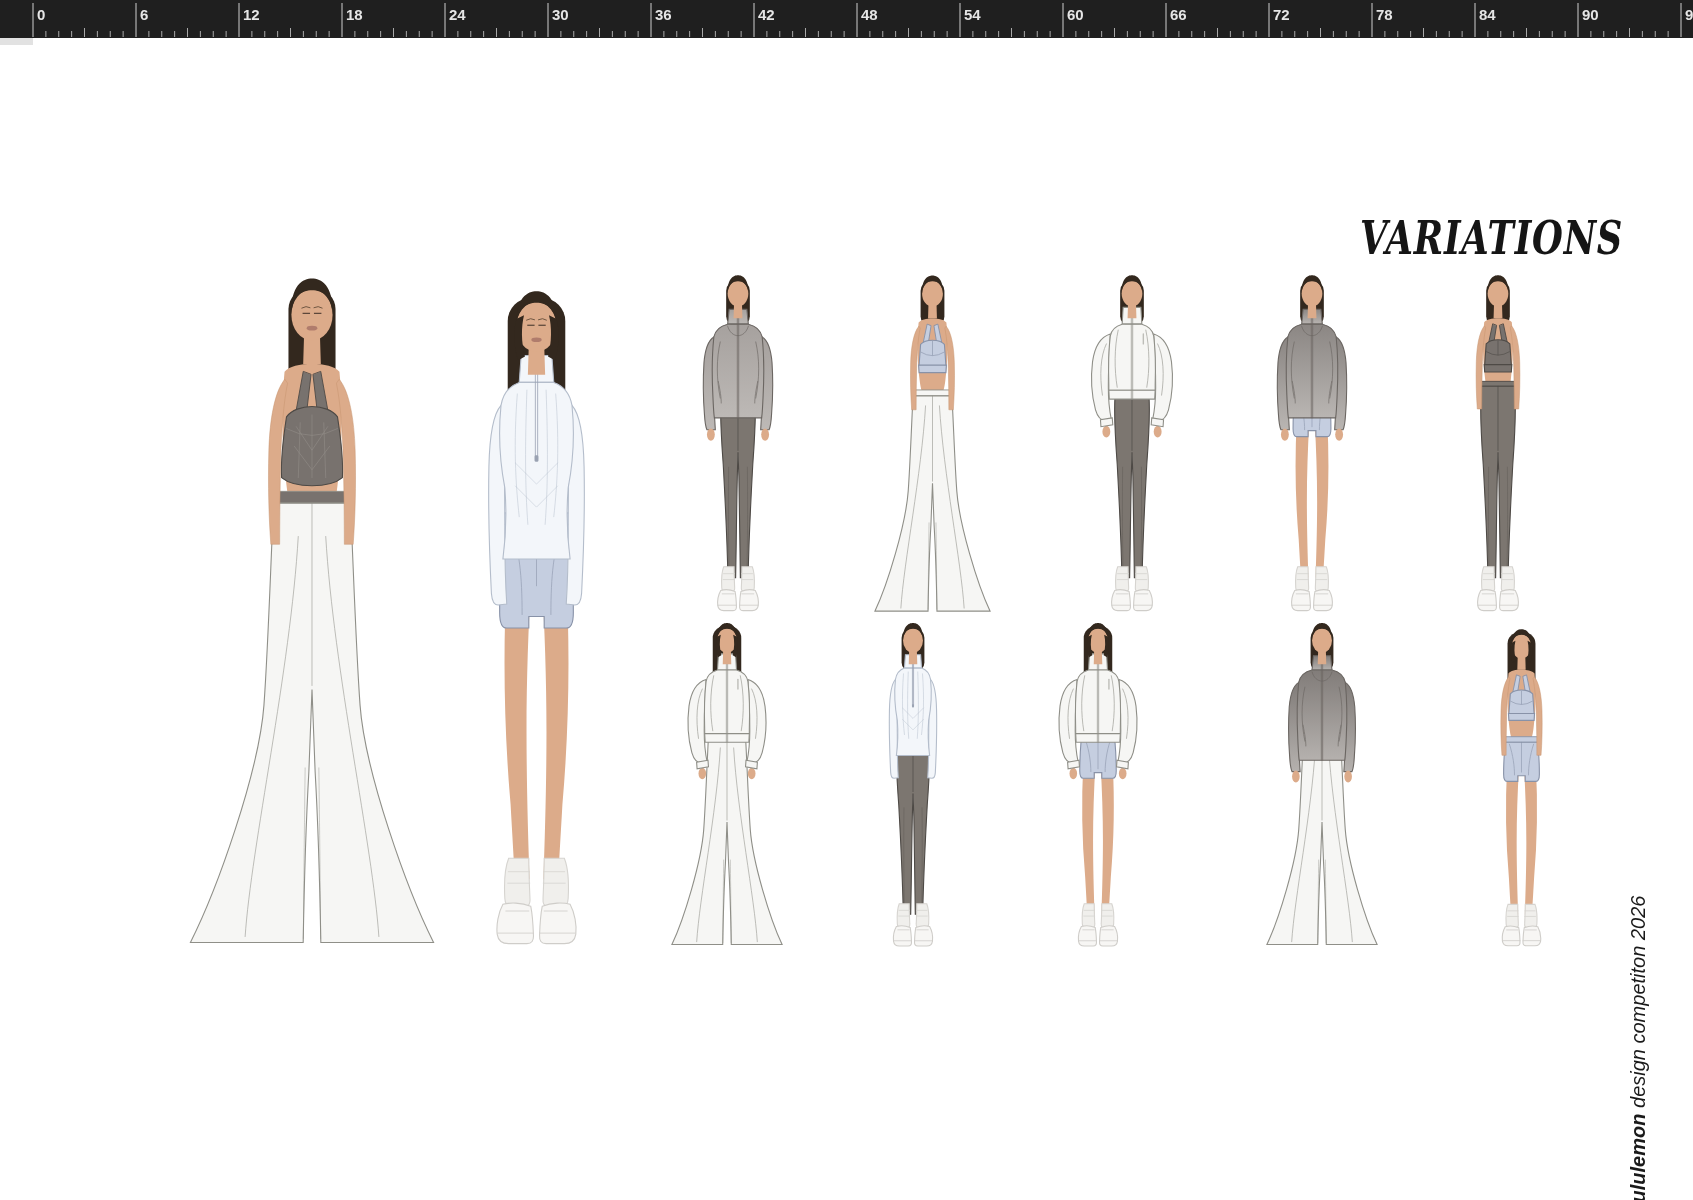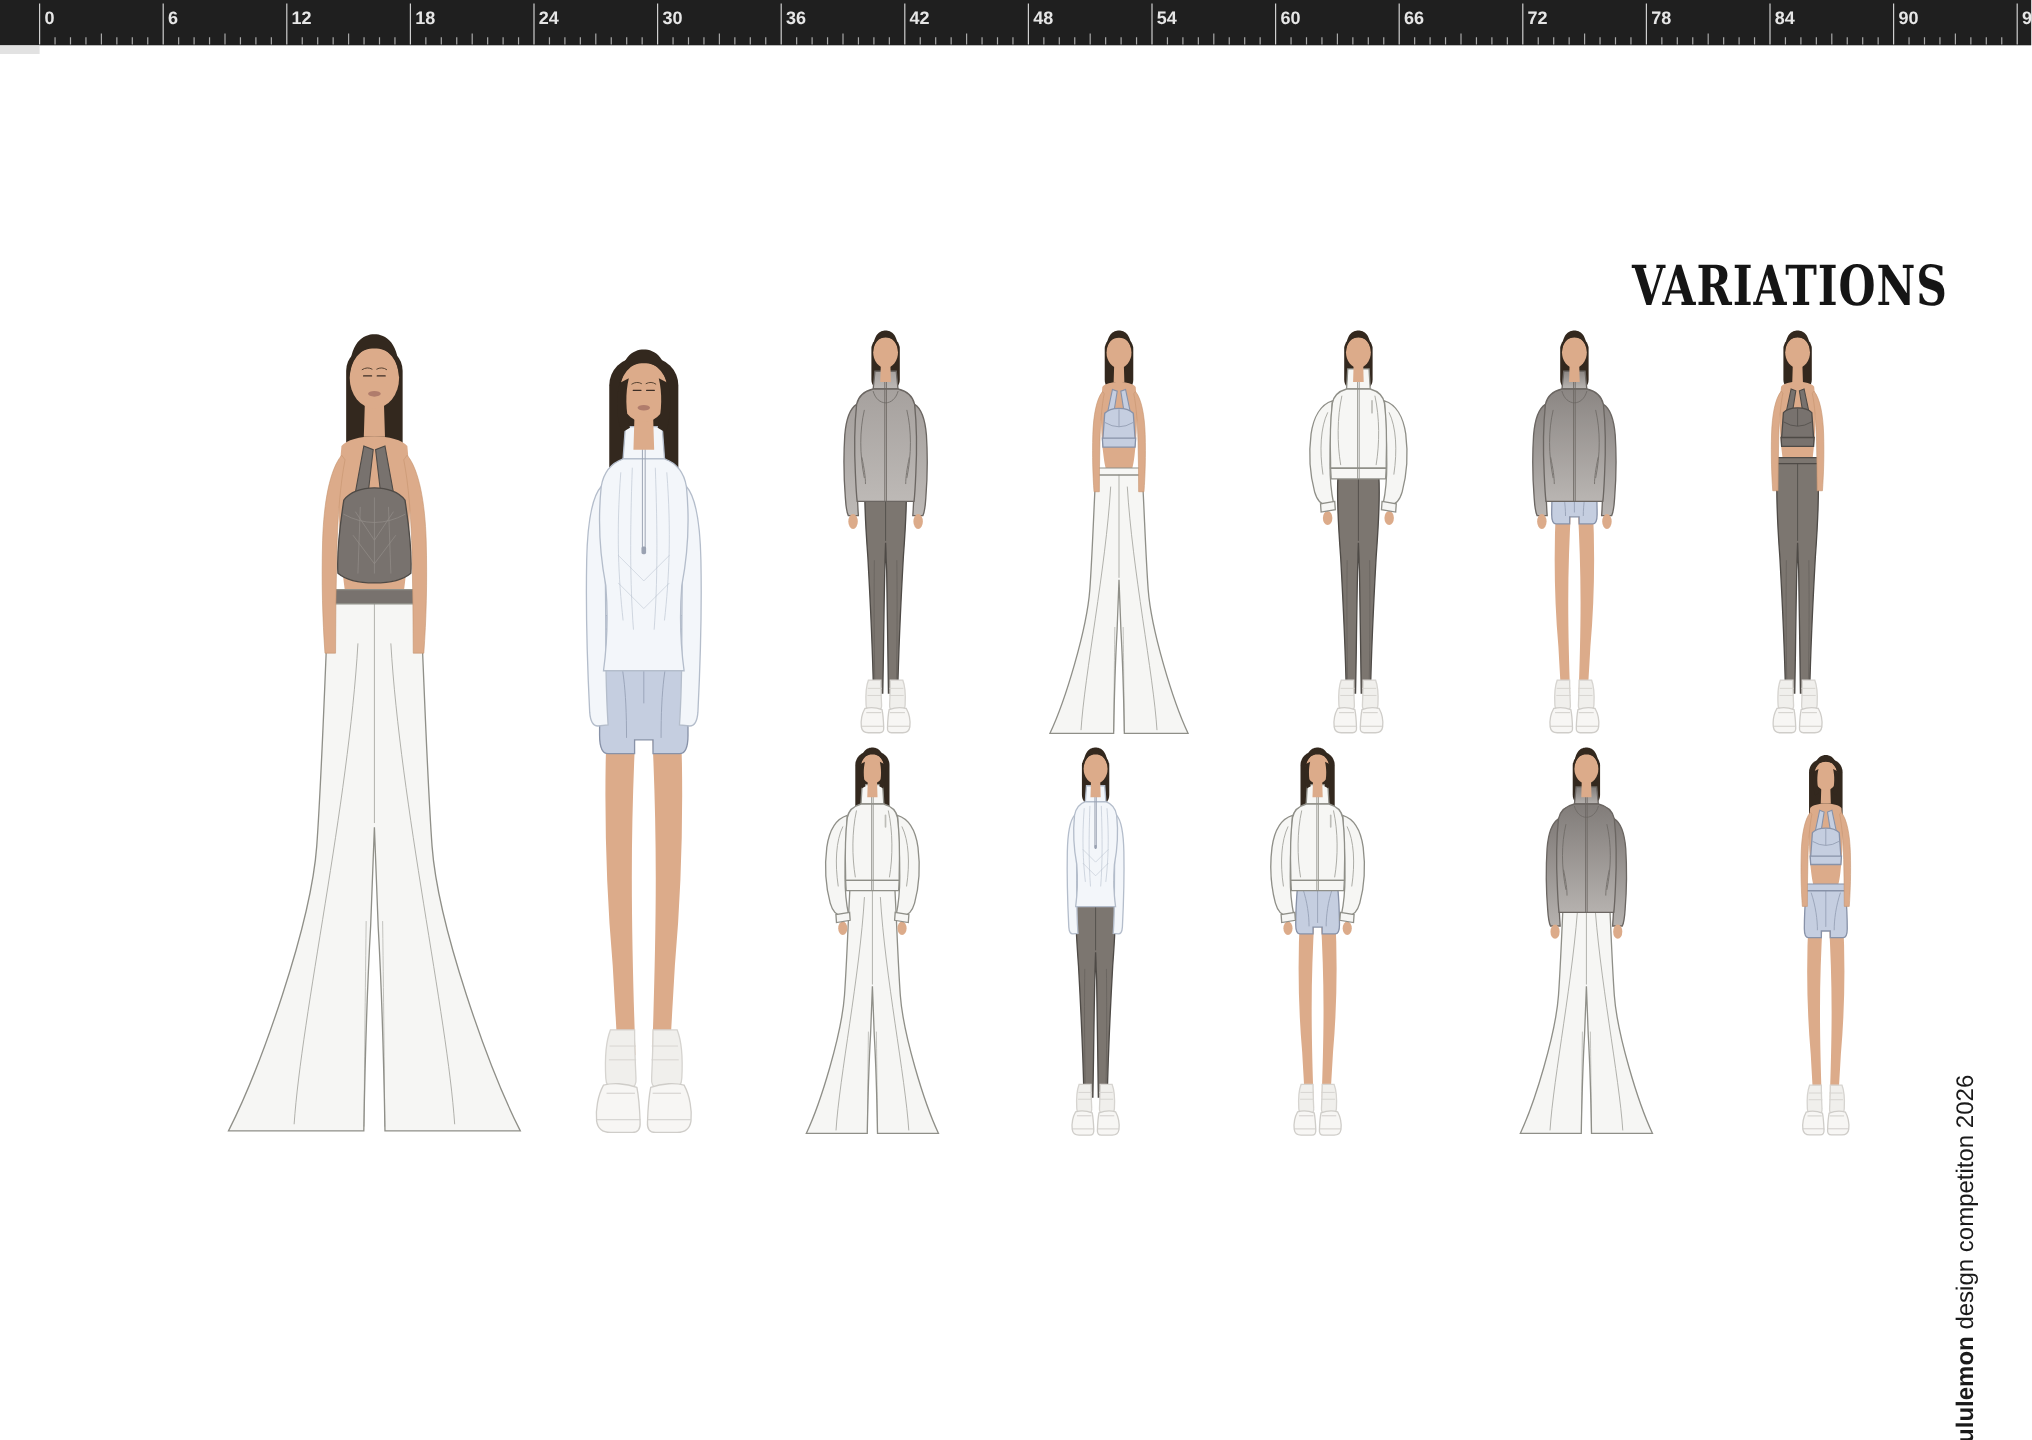--- a/index.html
+++ b/index.html
@@ -3,21 +3,21 @@
 <meta charset="utf-8">
 <style>
   html,body{margin:0;padding:0;background:#fff;}
   #stage{position:relative;width:1693px;height:1200px;background:#ffffff;overflow:hidden;
          font-family:"Liberation Sans",sans-serif;}
   #ruler{position:absolute;left:0;top:0;width:1693px;height:38px;}
   #ruler svg{display:block}
   #ruler-strip{position:absolute;left:0;top:38px;width:1693px;height:7px;
 ature               background:linear-gradient(#9e9e9e,#cdcdcd 30%,#d8d8d8);}
   #ruler-corner{position:absolute;left:0;top:38px;width:33px;height:7px;background:#e2e2e2;}
-  #canvas{position:absolute;left:0;top:45px;width:1411px;height:1155px;}
+  #canvas{position:absolute;left:0;top:45px;width:1411px;height:1155px;font-style:italic;}
   #page-title{position:absolute;left:1360px;top:170px;margin:0;
       font-family:"DejaVu Serif",serif;font-weight:700;font-size:46px;line-height:1.0;
       letter-spacing:1px;transform:scaleX(.77);transform-origin:left top;white-space:nowrap;}
   .fig{position:absolute;}
   .fig svg{display:block;overflow:visible;}
   #credit{position:absolute;left:1650px;top:1139px;height:24px;line-height:24px;
       font-size:20px;color:#1a1a1a;white-space:nowrap;
       transform:rotate(-90deg);transform-origin:left bottom;}
   #credit .b{font-weight:700;}
 </style>

